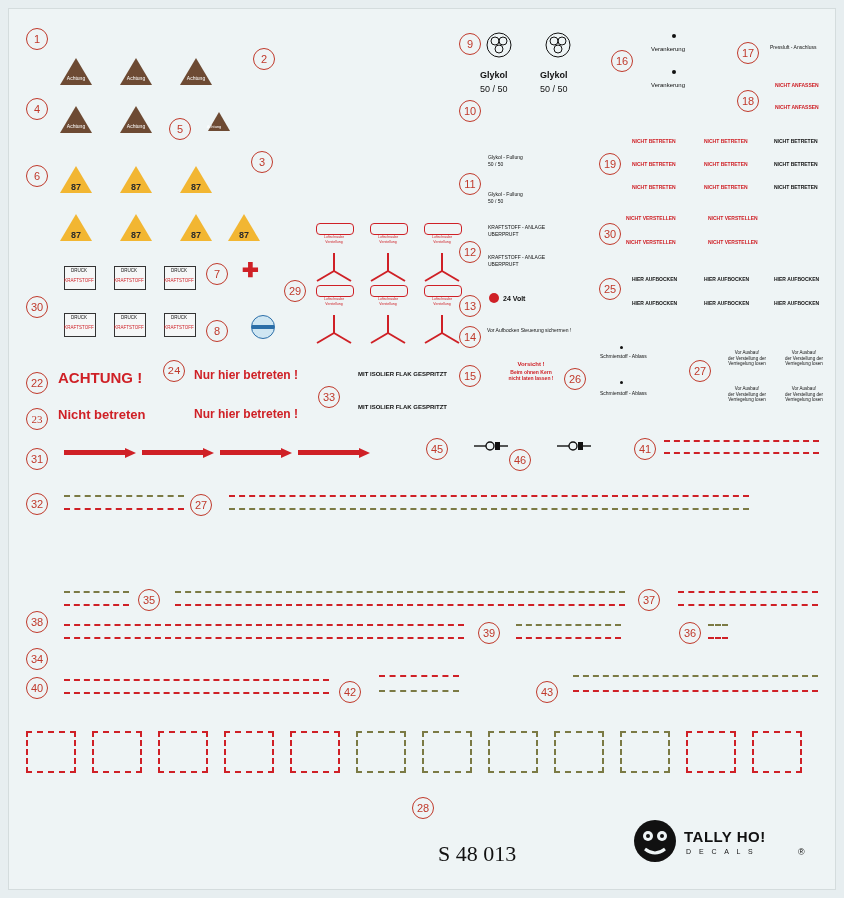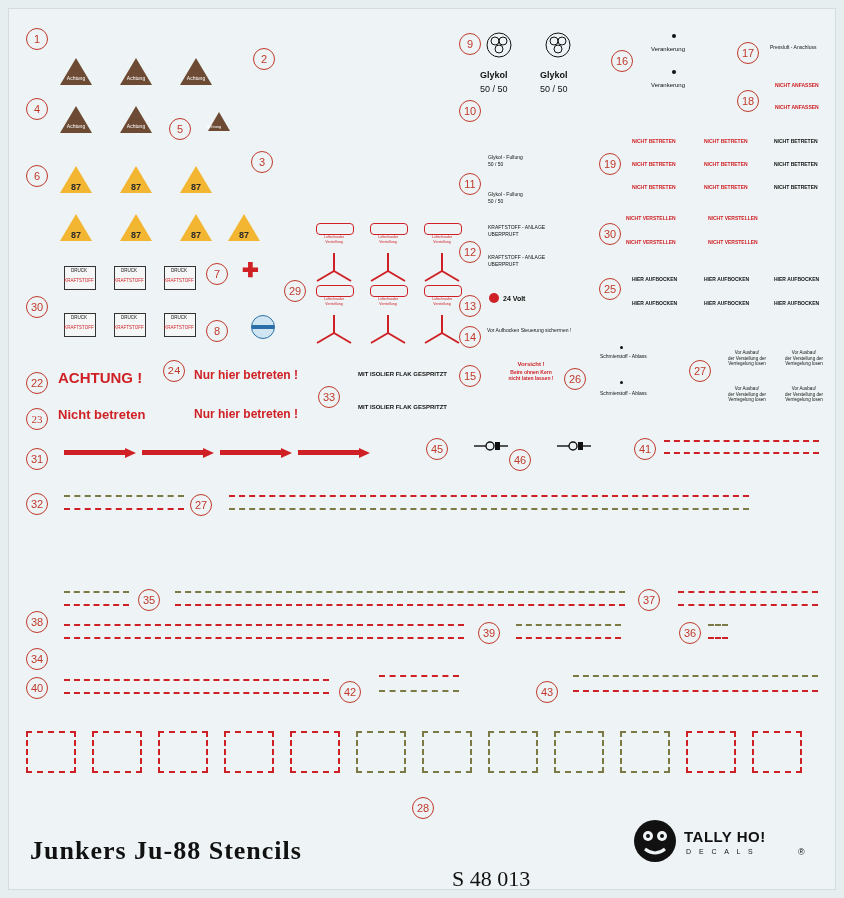--- a/index.html
+++ b/index.html
@@ -445,22 +445,21 @@
   <div class="dbox" style="left:216px;top:723px;"></div>
   <div class="dbox" style="left:282px;top:723px;"></div>
   <div class="dbox g" style="left:348px;top:723px;"></div>
   <div class="dbox g" style="left:414px;top:723px;"></div>
   <div class="dbox g" style="left:480px;top:723px;"></div>
   <div class="dbox g" style="left:546px;top:723px;"></div>
   <div class="dbox g" style="left:612px;top:723px;"></div>
   <div class="dbox" style="left:678px;top:723px;"></div>
   <div class="dbox" style="left:744px;top:723px;"></div>
 
-  <div class="footer-title" style="left:22px;top:828px;">Junkers  Ju-88  Stencils</div>
-  <div class="footer-code" style="left:444px;top:833px;margin-top:25px;">S 48 013</div>
+  <div class="footer-code" style="left:430px;top:833px;">S 48 013</div>
 
   <svg width="46" height="46" style="position:absolute;left:624px;top:810px;">
     <circle cx="23" cy="23" r="21" fill="#111"></circle>
     <circle cx="16" cy="18" r="5" fill="#eef4f5"></circle>
     <circle cx="30" cy="18" r="5" fill="#eef4f5"></circle>
     <circle cx="16" cy="18" r="2" fill="#111"></circle>
     <circle cx="30" cy="18" r="2" fill="#111"></circle>
     <path d="M13 31 Q23 39 33 31" stroke="#eef4f5" stroke-width="3" fill="none"></path>
   </svg>
   <div class="logo-txt" style="left:676px;top:820px;">TALLY HO!</div>

